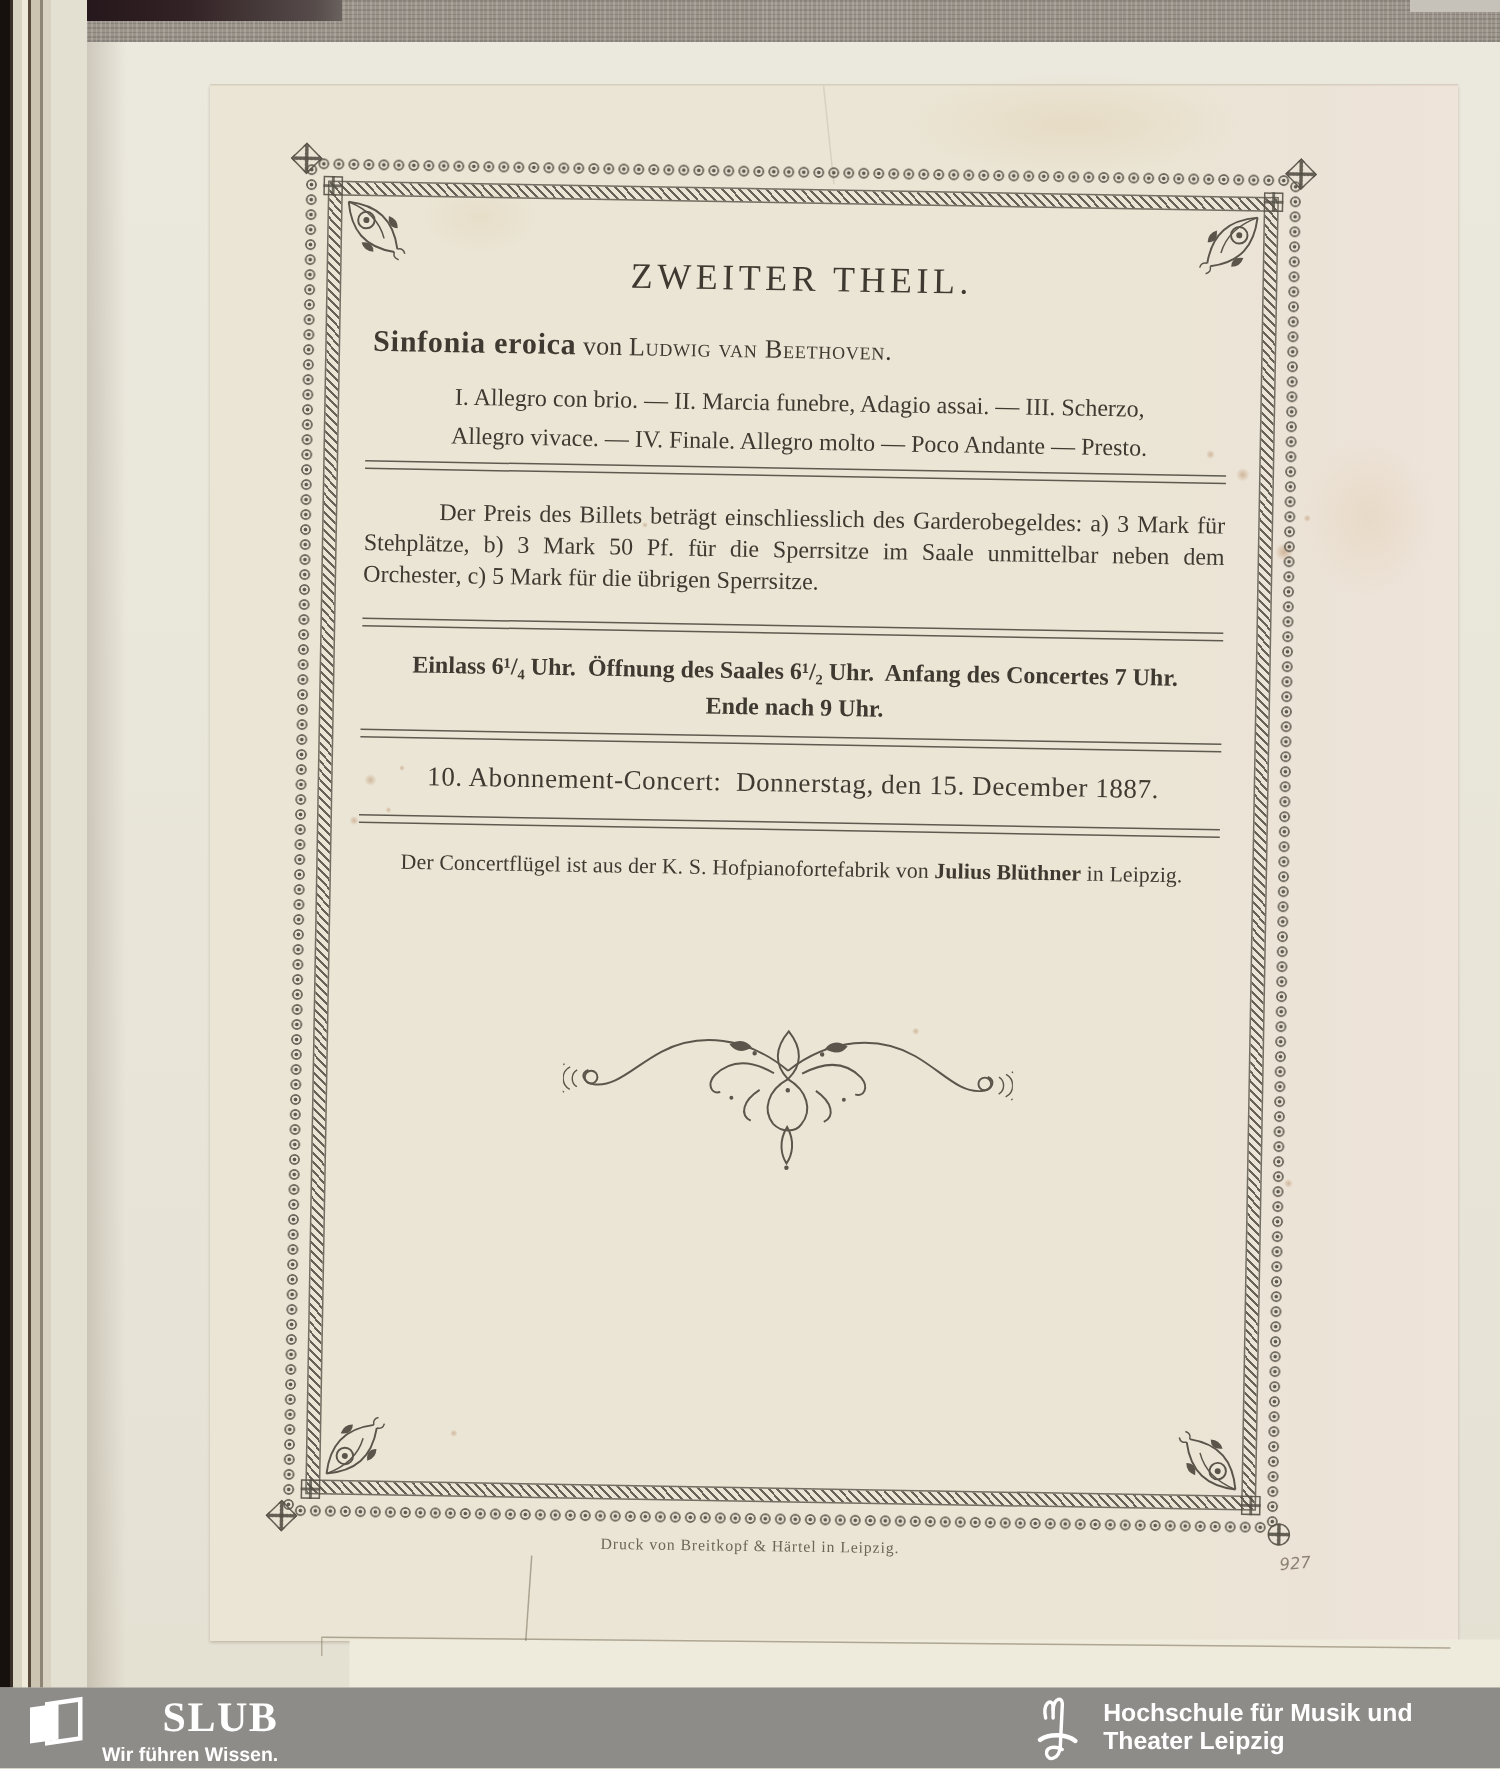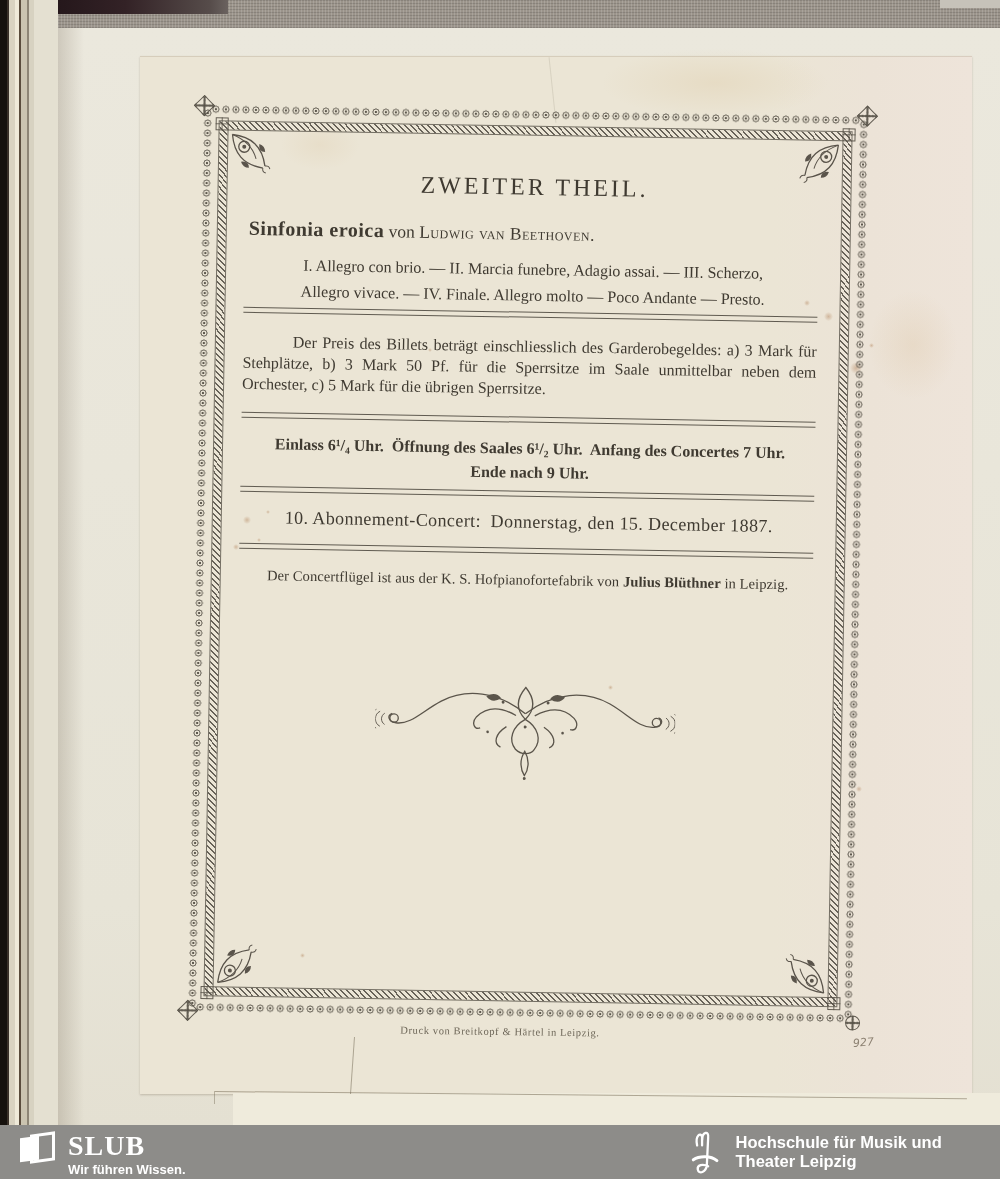--- a/index.html
+++ b/index.html
@@ -98,21 +98,21 @@
     font-size:14.5px;white-space:nowrap;letter-spacing:.1px;}
   .t-piano .pb{font-weight:bold;}
   .flourish{position:absolute;left:0;right:0;top:568px;text-align:center;}
   .t-printer{position:absolute;left:0;top:1026px;width:1000px;text-align:center;
     font-size:10.5px;letter-spacing:.6px;color:#6e6759;transform:rotate(.8deg);}
   .t-handnum{position:absolute;left:853px;top:1036px;font-size:11px;font-style:italic;
     color:#8d8273;transform:rotate(-5deg);font-family:"DejaVu Sans","Liberation Sans",sans-serif;}
 
   
   .footer{position:absolute;left:0;bottom:0;width:1000px;height:54px;background:#8d8c89;color:#fff;}
-  .slub{position:absolute;left:20px;top:8px;display:flex;}
+  .slub{position:absolute;left:20px;top:8px;display:flex;text-align:right;}
   .slub-icon{position:relative;width:36px;height:32px;margin-right:12px;}
   .slub-back{position:absolute;right:1px;top:0;width:19px;height:23px;border:3px solid #fff;transform:skewY(-8deg);}
   .slub-front{position:absolute;left:0;top:4px;width:19px;height:24px;background:#fff;transform:skewY(-8deg);}
   .slub-name{font-family:"Liberation Serif","DejaVu Serif",serif;font-weight:bold;
     font-size:28px;line-height:26px;letter-spacing:1px;}
   .slub-slogan{font-family:"Liberation Sans","DejaVu Sans",sans-serif;font-weight:bold;
     font-size:13px;margin-top:3px;}
   .hmt{position:absolute;left:688px;top:0;height:54px;display:flex;align-items:center;}
   .hmt-logo{width:42px;height:58px;margin-right:14px;margin-top:2px;}
   .hmt-name{font-family:"Liberation Sans","DejaVu Sans",sans-serif;font-weight:bold;font-size:16.5px;}

